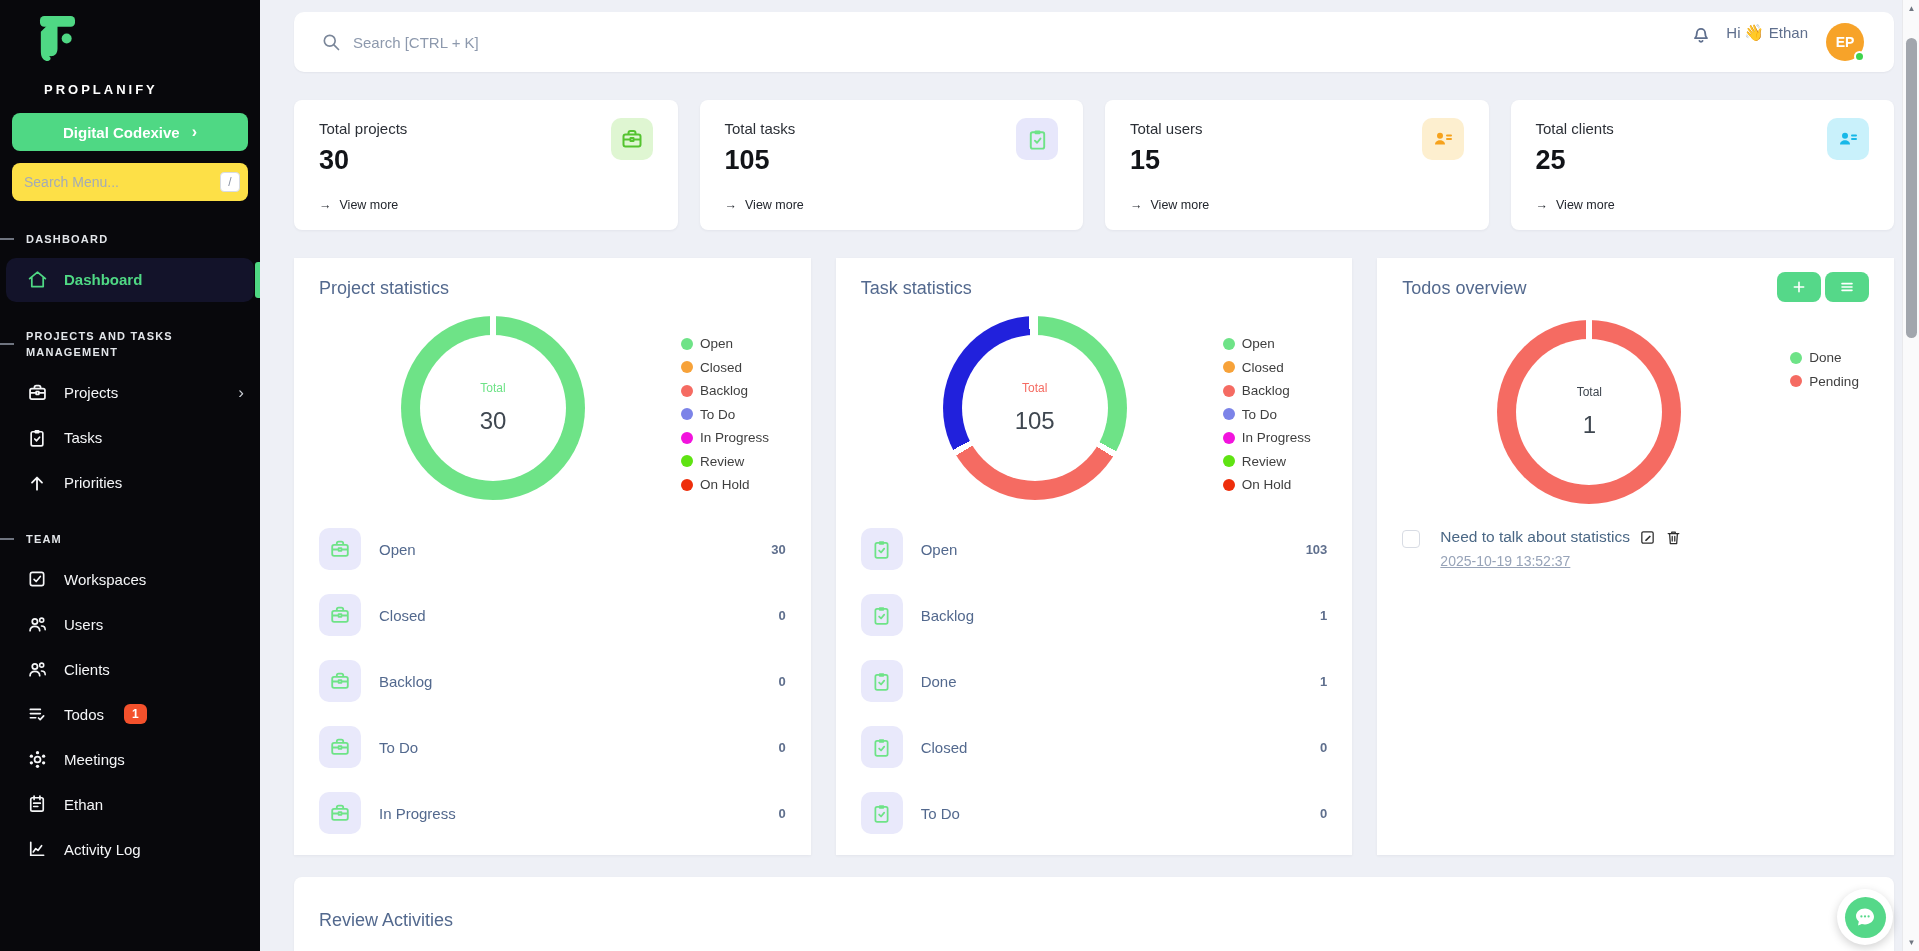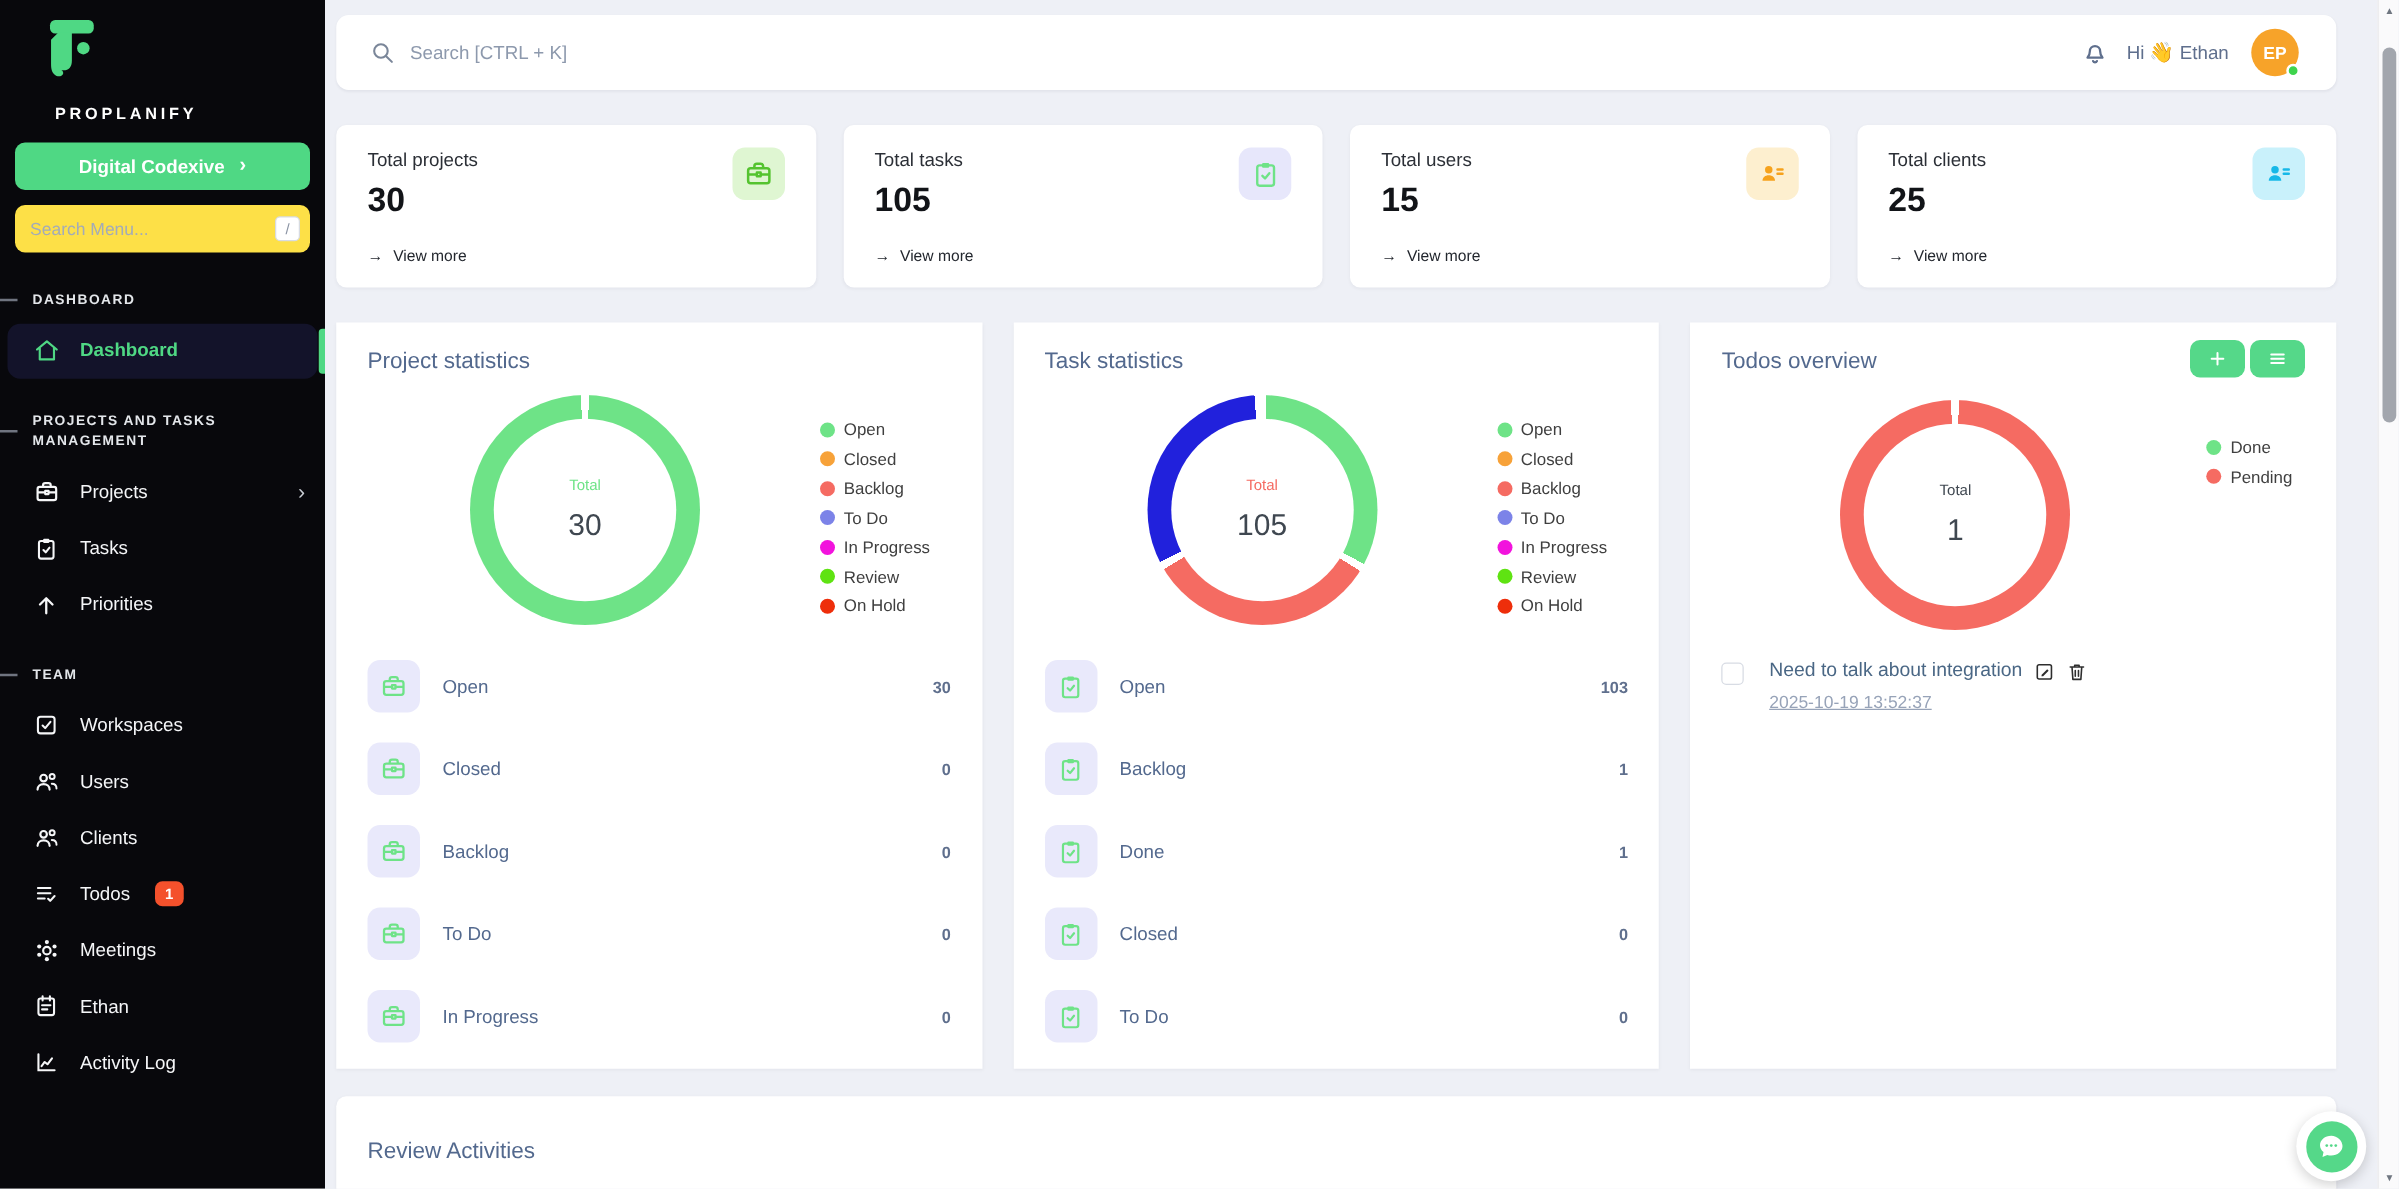--- a/index.html
+++ b/index.html
@@ -27,28 +27,28 @@
   .nav-item { position:relative; display:flex; align-items:center; gap:16px; height:44px; margin:1px 0 1px 6px; padding:0 10px 0 20px;
     border-radius:10px; color:#F5F6F8; font-size:15px; cursor:pointer; }
   .nav-item .nicon { width:22px; height:22px; flex:none; display:flex; align-items:center; justify-content:center; }
   .nav-item.active { background:#13132A; color:#4FD884; font-weight:bold; }
   .nav-item.active .edge { position:absolute; right:-6px; top:4px; width:5px; height:36px; background:#4FD884; border-radius:3px 0 0 3px; }
   .nav-item .grow { flex:1; }
   .nav-item .chev { color:#C9CDD4; font-size:17px; }
   .badge { background:#F4512C; color:#fff; font-size:12px; font-weight:bold; border-radius:6px; padding:3px 8px; margin-left:4px; }
 
   
-  .main { position:absolute; left:244px; top:0; width:1642px; height:919px; padding:12px 17px 0 25px; }
+  .main { position:absolute; left:269px; top:0; width:1642px; height:919px; padding:12px 17px 0 25px; }
 
   .topbar { background:#fff; border-radius:10px; height:60px; display:flex; align-items:center; padding:0 30px 0 27px;
     box-shadow:0 1px 2px rgba(16,24,40,.05); }
   .topbar .search-input { border:none; outline:none; flex:1; margin-left:12px; font-size:15px; color:#4a5568;
     font-family:"Liberation Sans",sans-serif; background:transparent; }
   .topbar .search-input::placeholder { color:#8D99AD; }
-  .top-right { display:flex; align-items:center; gap:14px; color:#5F6F8D; }
+  .top-right { display:flex; gap:14px; color:#5F6F8D; }
   .greet { font-size:15px; }
   .wave { font-size:16px; }
   .avatar { position:relative; width:38px; height:38px; border-radius:50%; background:#F7A329; color:#fff; font-weight:bold;
     font-size:14px; display:flex; align-items:center; justify-content:center; margin-left:4px; cursor:pointer; }
   .status-dot { position:absolute; right:-1px; bottom:-1px; width:11px; height:11px; background:#3ED44D; border:2px solid #fff; border-radius:50%; }
 
   .stats-row { display:flex; gap:22px; margin-top:28px; }
   .stat-card { flex:1; background:#fff; border-radius:8px; height:130px; position:relative; padding:20px 25px;
     box-shadow:0 1px 3px rgba(16,24,40,.05); }
   .stat-label { font-size:15px; color:#2b2f36; }
@@ -612,21 +612,21 @@
         <div class="lg-row">
             <span class="lg-dot" style="background-color: rgb(245, 107, 98);"></span>
             <span class="lg-txt">Pending</span>
           </div>
       </div>
       <div class="todo-zone">
         <div class="todo-item">
           <span class="todo-check"></span>
           <div class="todo-body">
             <div class="todo-line">
-              <span class="todo-text">Need to talk about integration</span>
+              <span class="todo-text">Need to talk about statistics</span>
               <span class="todo-ic">
                   <svg width="17" height="17">
                     <use href="#i-pencilsq"></use>
                   </svg>
                 </span>
               <span class="todo-ic">
                   <svg width="17" height="17">
                     <use href="#i-trash"></use>
                   </svg>
                 </span>

